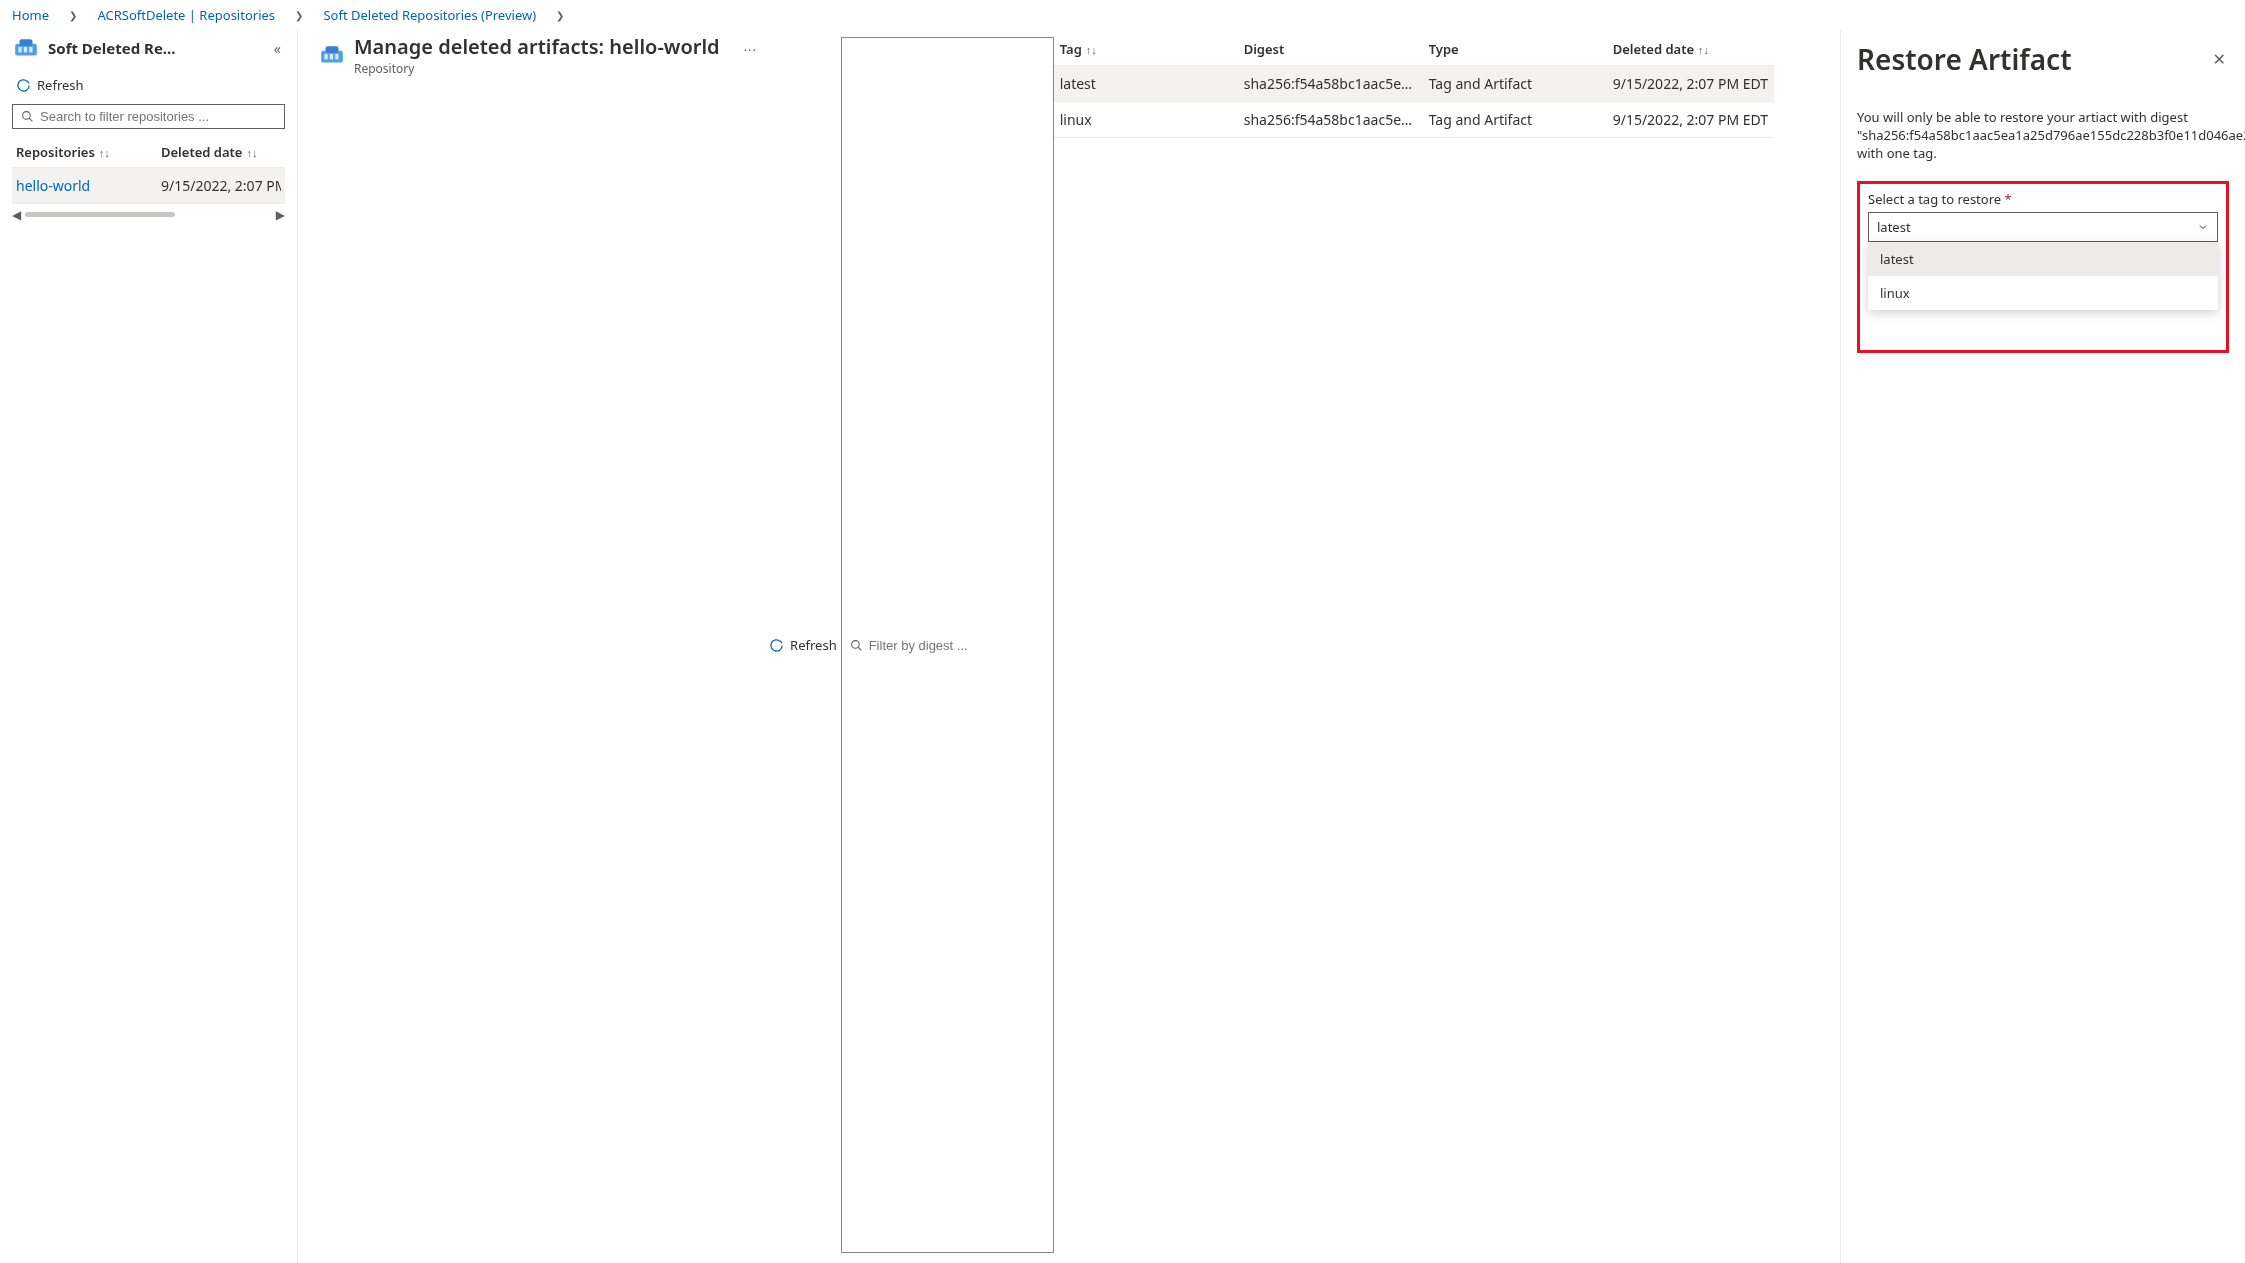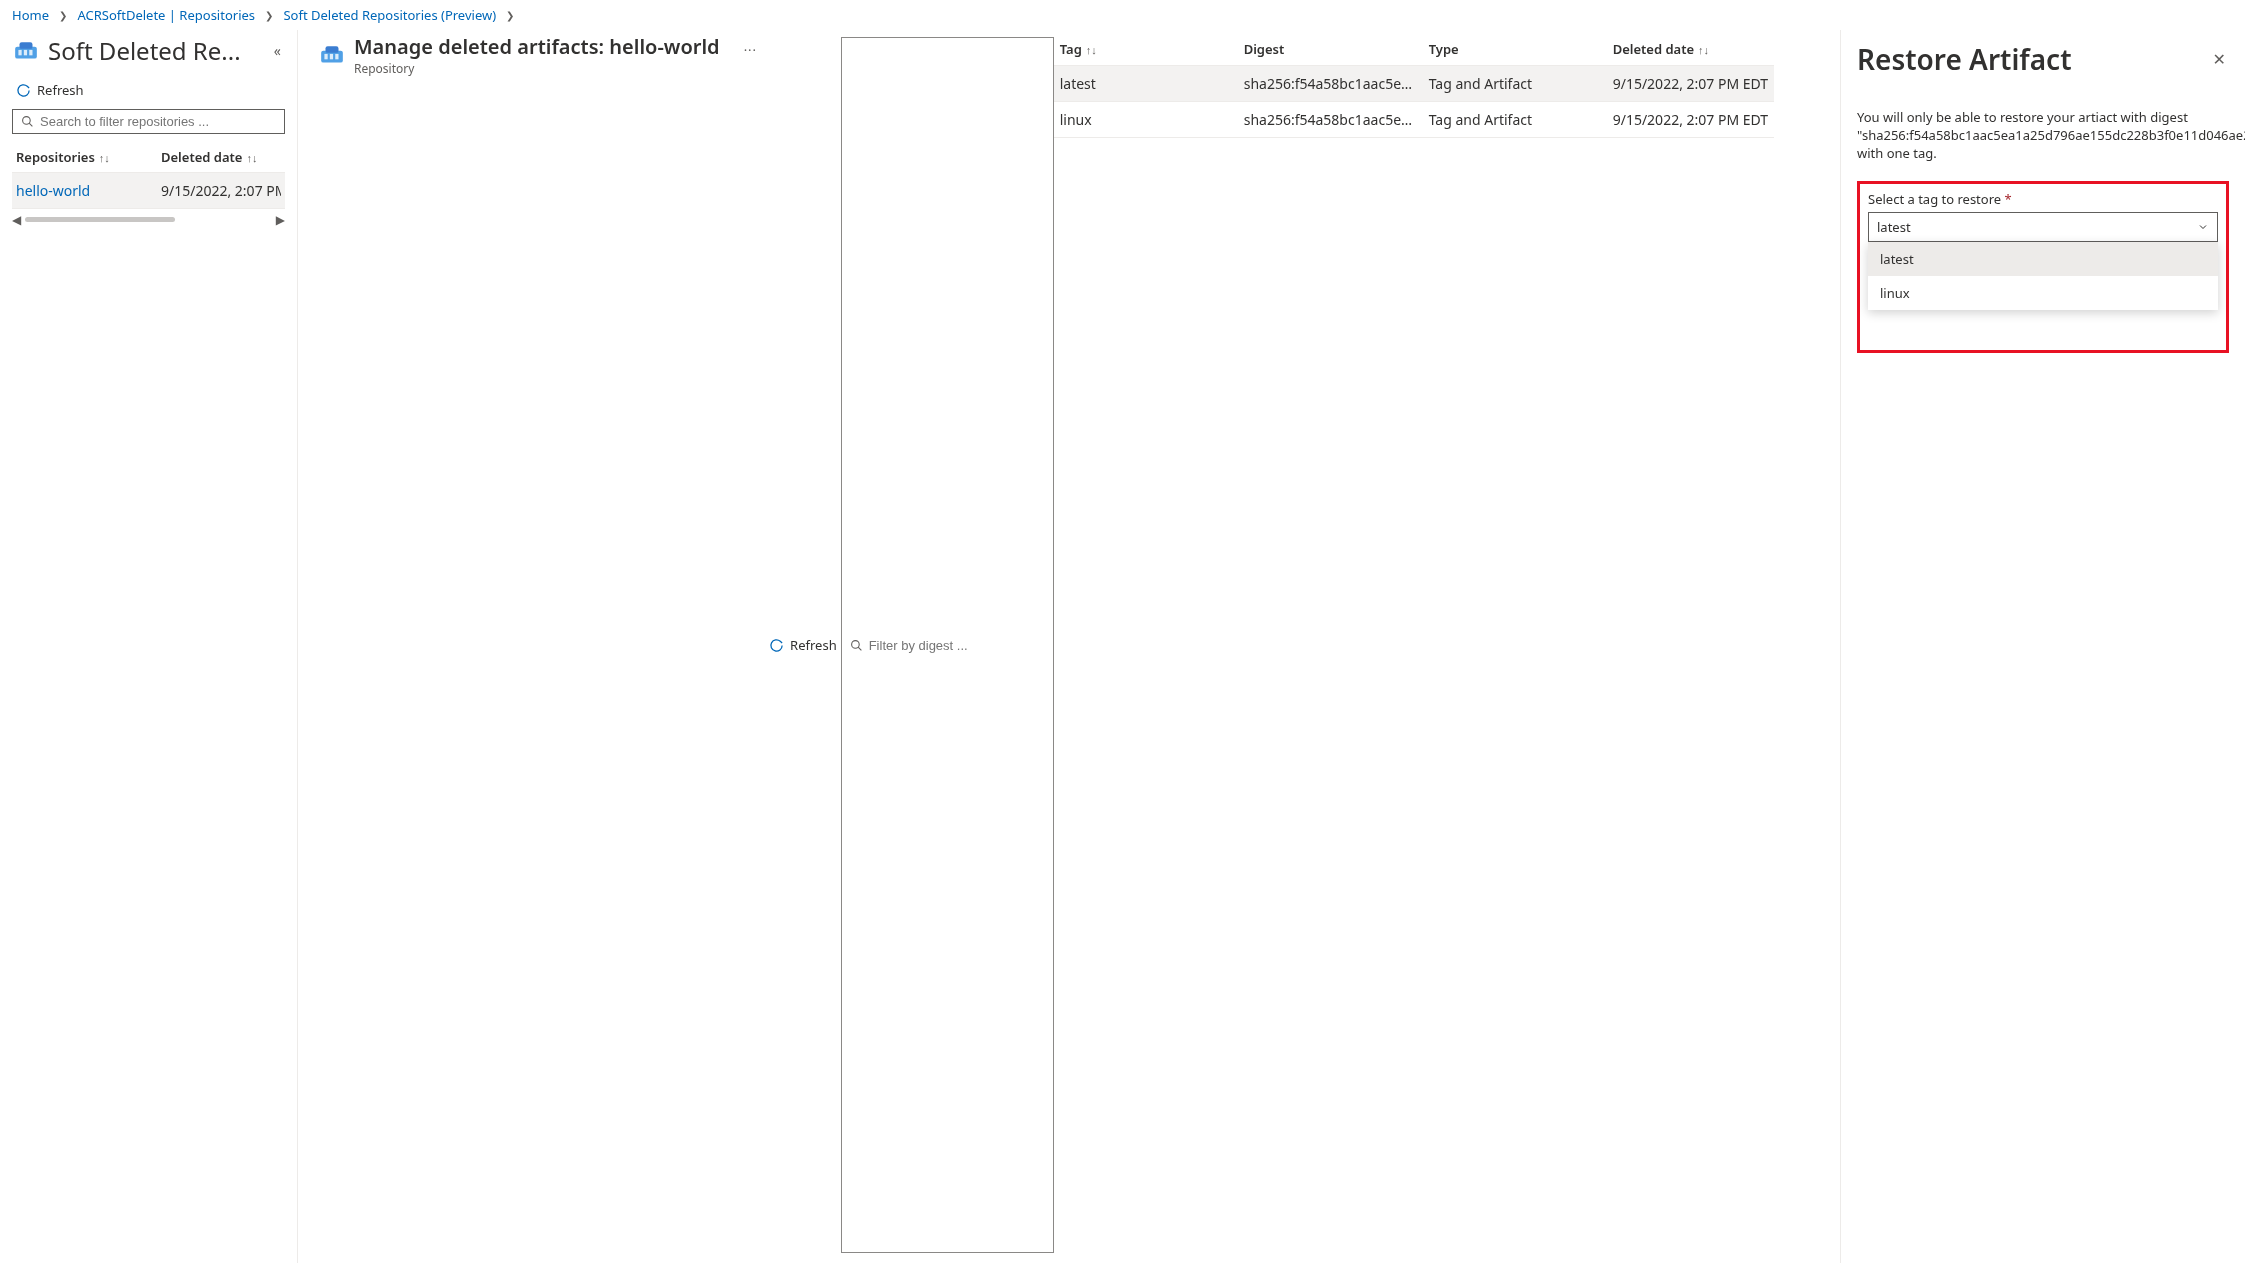--- a/index.html
+++ b/index.html
@@ -11,39 +11,39 @@
       overflow: hidden;
     }
     .app { display: flex; flex-direction: column; height: 100vh; }
 
     
     .breadcrumb {
       padding: 6px 12px;
       font-size: 13px;
       display: flex;
       align-items: center;
-      gap: 10px;
+      gap: 20px;
     }
     .breadcrumb a { color: #0067b8; text-decoration: none; cursor: pointer; }
     .breadcrumb .chev { color: #605e5c; font-size: 10px; }
 
     
     .main-area { display: flex; flex: 1; min-height: 0; }
 
     
     .sidebar {
       width: 298px;
       border-right: 1px solid #edebe9;
       display: flex;
       flex-direction: column;
       padding: 0 12px 10px 12px;
     }
     .side-header { display: flex; align-items: center; gap: 8px; padding: 4px 0 0 0; }
     .acr-icon { width: 28px; height: 28px; display:flex; align-items:center; justify-content:center; }
-    .side-title { font-size: 24px; font-weight: 400; flex:1; white-space: nowrap; overflow: hidden; text-overflow: ellipsis; }
+    .side-title { font-size: 15px; font-weight: 700; flex:1; white-space: nowrap; overflow: hidden; text-overflow: ellipsis; }
     .collapse-chev { color: #605e5c; cursor: pointer; font-size: 14px; padding: 4px; }
 
     .refresh-row {
       display: flex; align-items: center; gap: 6px; padding: 14px 4px 10px 4px; cursor: pointer;
       color: #323130;
     }
     .refresh-row .icon { color: #0067b8; }
 
     .search-box {
       display: flex; align-items: center; border: 1px solid #605e5c; padding: 4px 8px; gap: 6px; margin-bottom: 8px;

